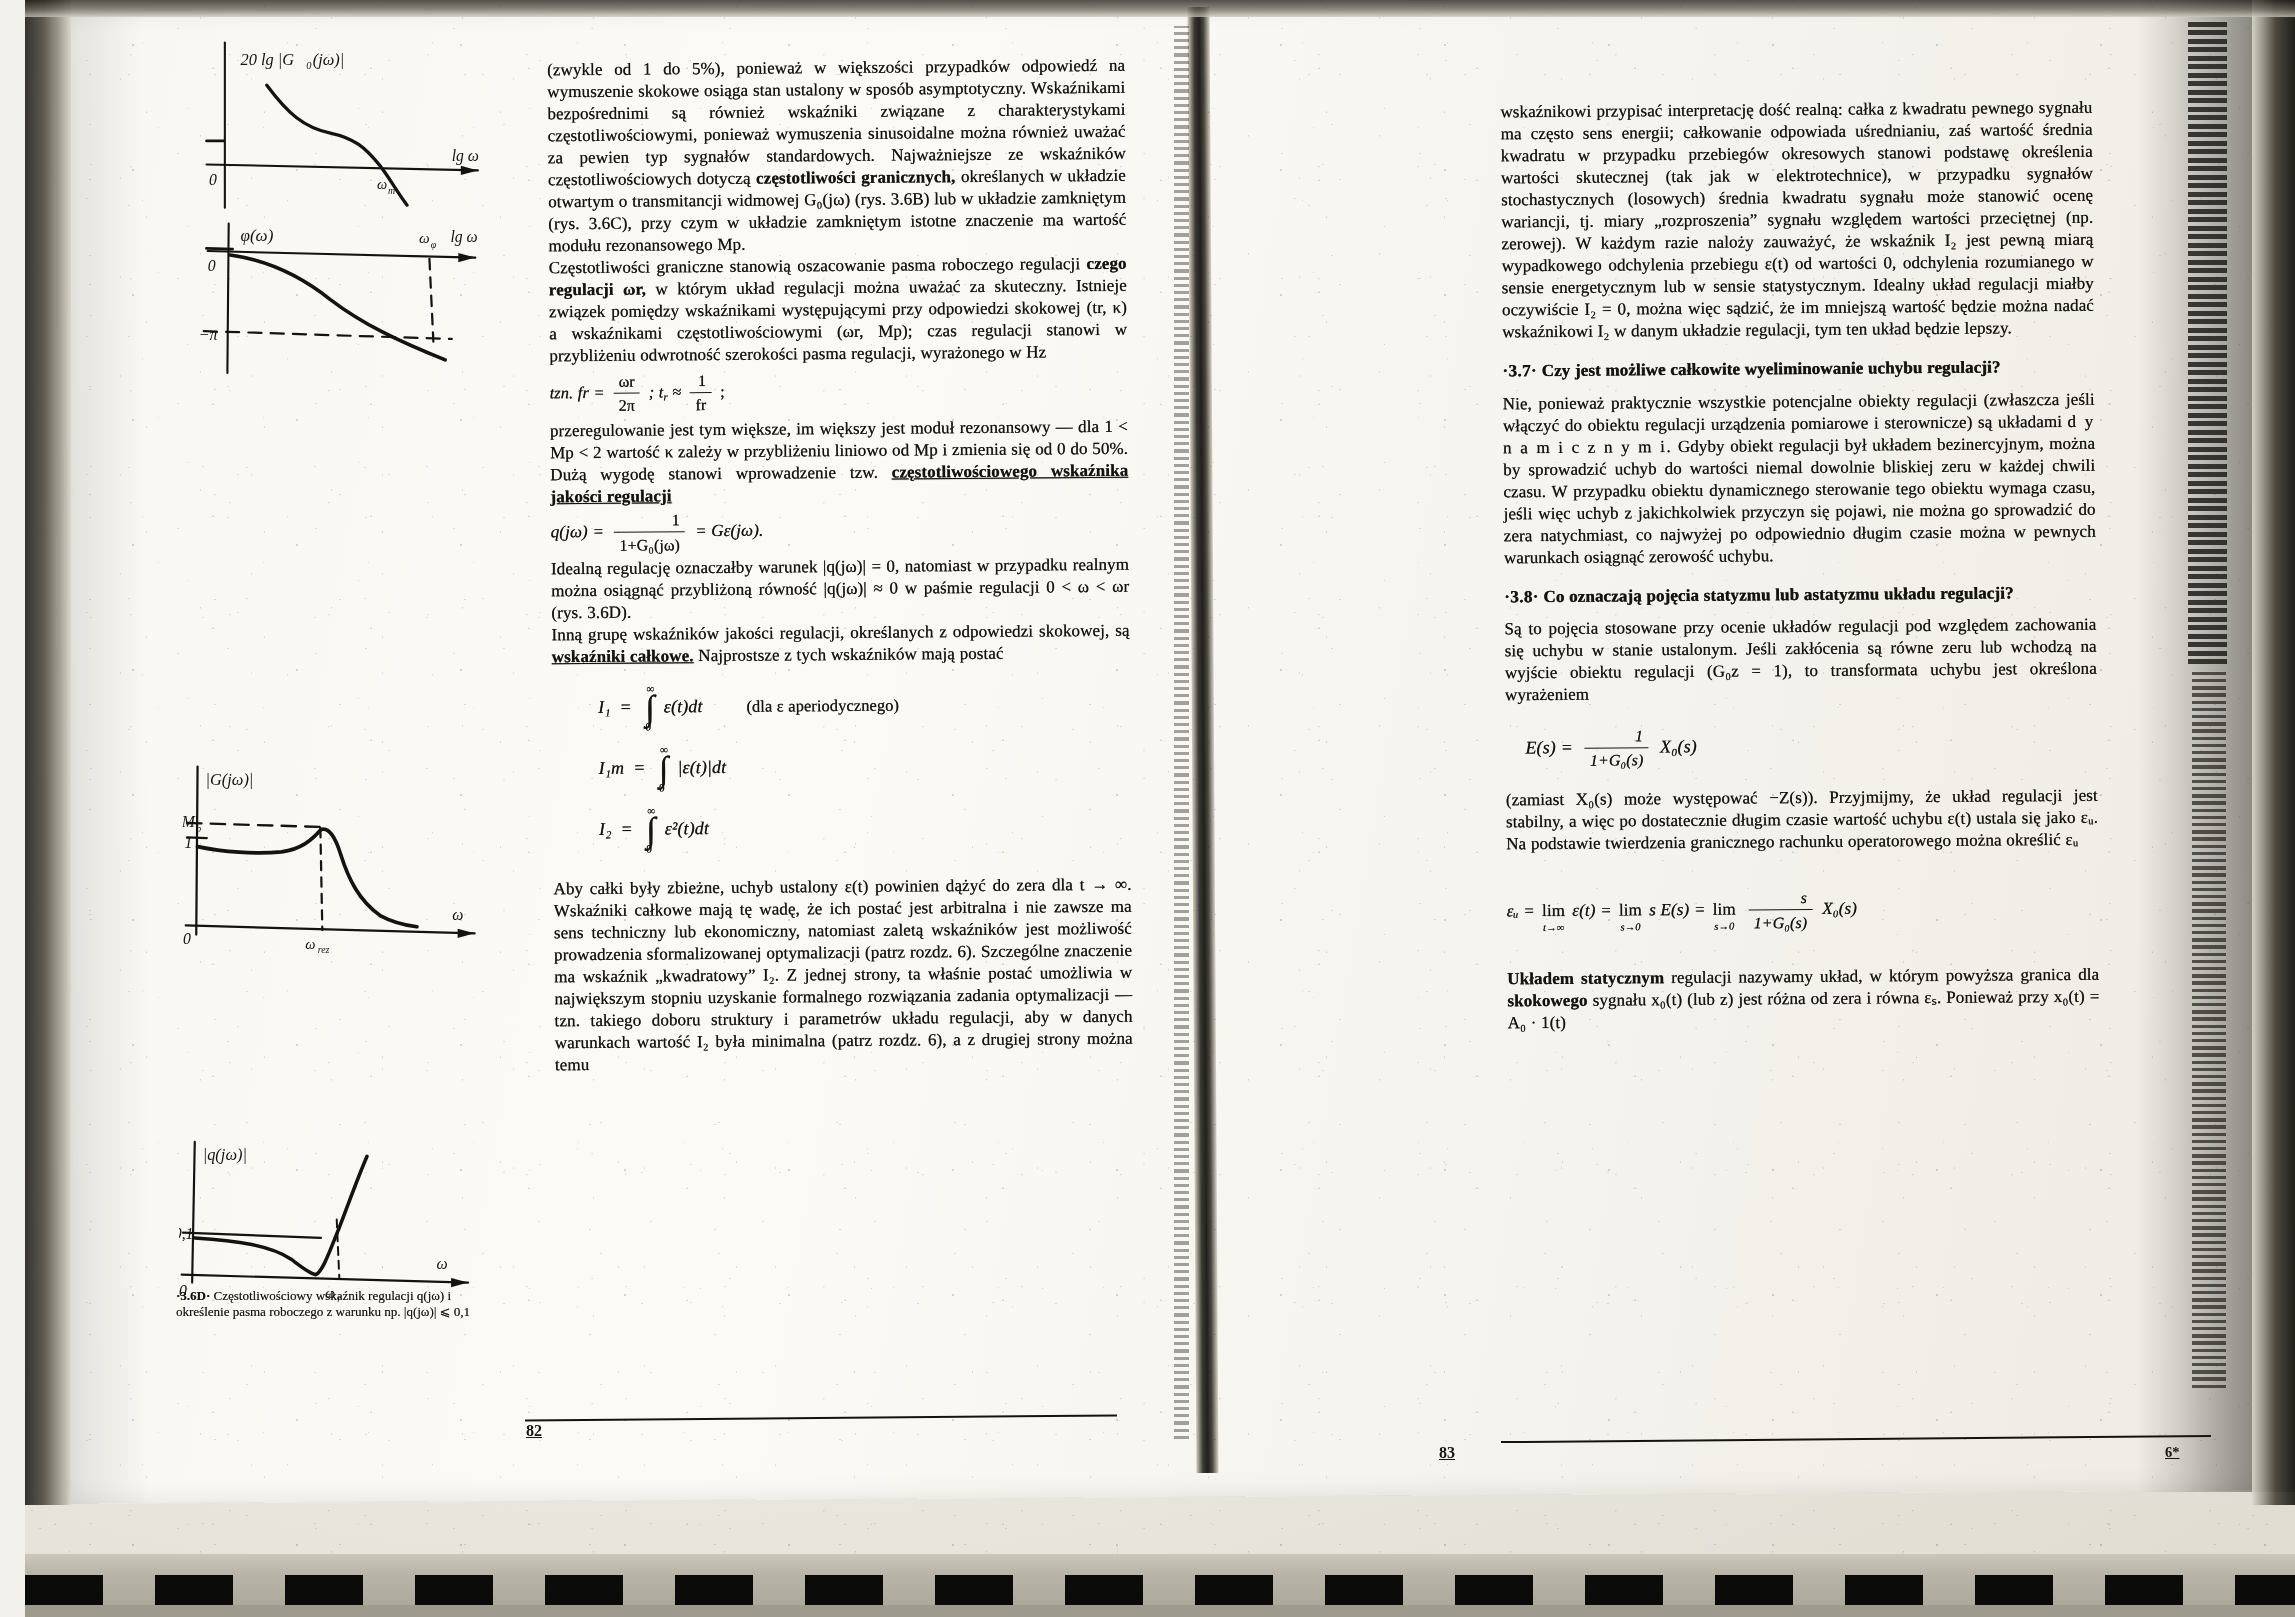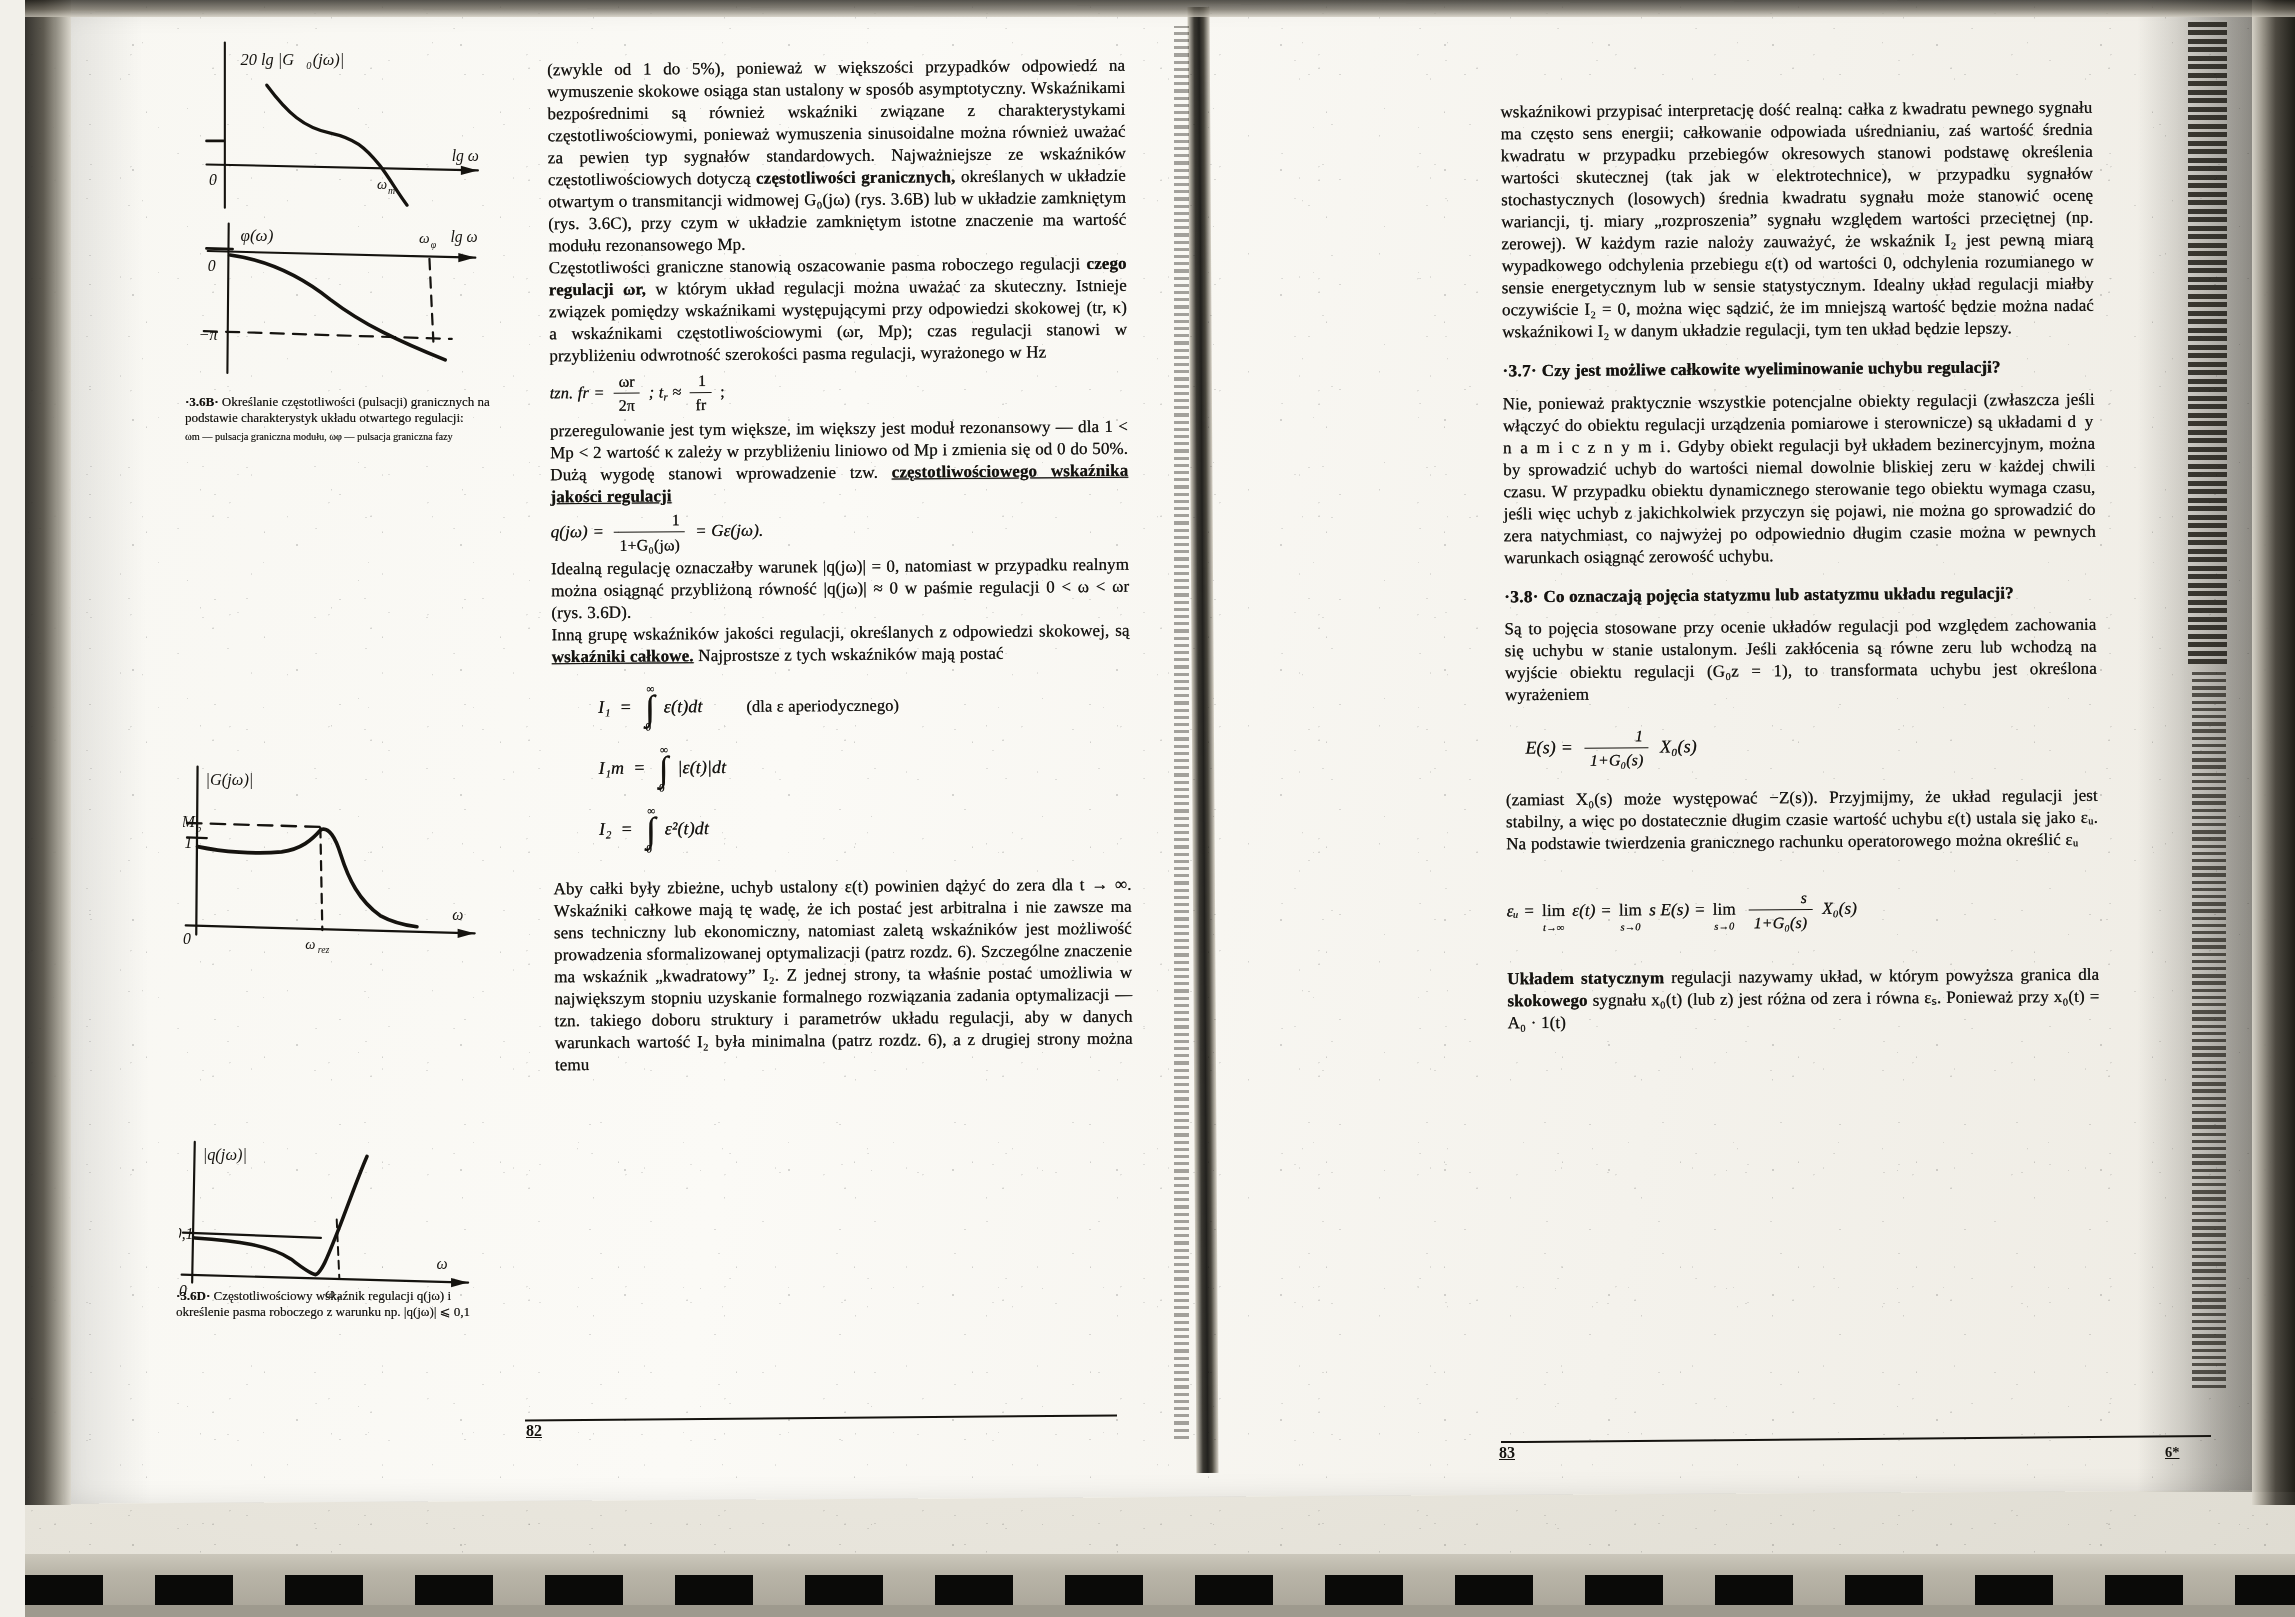--- a/index.html
+++ b/index.html
@@ -164,25 +164,20 @@
       </g>
       <text x="78" y="42" font-family="Liberation Serif, serif" font-style="italic" font-size="26" fill="#15130f">φ(ω)</text>
       <text x="28" y="88" font-family="Liberation Serif, serif" font-style="italic" font-size="24" fill="#15130f">0</text>
       <text x="14" y="194" font-family="Liberation Serif, serif" font-style="italic" font-size="25" fill="#15130f">−π</text>
       <text x="350" y="46" font-family="Liberation Serif, serif" font-style="italic" font-size="23" fill="#15130f">ω</text>
       <text x="368" y="53" font-family="Liberation Serif, serif" font-style="italic" font-size="15" fill="#15130f">φ</text>
       <text x="398" y="44" font-family="Liberation Serif, serif" font-style="italic" font-size="24" fill="#15130f">lg ω</text>
     </svg>
   </div>
 
-  <div class="figcap" style="position:absolute;left:160px;top:394px;width:316px;">
-    <span class="lead">·3.6B·</span>
-    <span>Określanie częstotliwości (pulsacji) granicznych na podstawie charakterystyk układu otwartego regulacji:</span>
-    <div class="fignote">ωm — pulsacja graniczna modułu, ωφ — pulsacja graniczna fazy</div>
-  </div>
 
   <div class="figbox" style="left:158px;top:756px;width:322px;height:197px;">
     <svg width="322" height="197" viewBox="0 0 490 300">
       <g stroke="#15130f" fill="none" stroke-width="3.4" stroke-linecap="round">
         <line x1="22" y1="16" x2="20" y2="272"></line>
         <line x1="4" y1="258" x2="444" y2="270"></line>
         <path d="M444 270 l-26 -7 l0 14 z" fill="#15130f" stroke="none"></path>
         <line x1="6" y1="102" x2="208" y2="108" stroke-width="3.6" stroke-dasharray="22 14"></line>
         <line x1="6" y1="124" x2="36" y2="125" stroke-width="3.6"></line>
         <path d="M22 138 C 60 146, 110 150, 150 146 C 180 142, 196 128, 210 112
@@ -360,21 +355,21 @@
       </span>
       <span>X₀(s)</span>
     </div>
 
     <p style="margin-top:32px;">
       <span class="b">Układem statycznym</span><span> regulacji nazywamy układ, w którym powyższa granica dla </span><span class="b">skokowego</span><span> sygnału x₀(t) (lub z) jest różna od zera i równa εₛ. Ponieważ przy x₀(t) = A₀ · 1(t)</span>
     </p>
   </div>
 
   <div class="rule" style="left:1476px;top:1438px;width:710px;height:2.4px;transform:rotate(-0.5deg);"></div>
-  <div class="page-num" style="left:1474px;top:1444px;">83</div>
+  <div class="page-num" style="left:1414px;top:1444px;">83</div>
   <div class="page-num" style="left:2140px;top:1444px;font-size:14.5px;">6*</div>
 
   <div class="blotch" style="left:2163px;top:20px;width:39px;height:644px;"></div>
   <div class="blotch2" style="left:2167px;top:671px;width:34px;height:717px;"></div>
   <div class="blotch2" style="left:1149px;top:26px;width:14.5px;height:1413px;opacity:.4;"></div>
 
   <div class="fade-right"></div>
   <div class="noise"></div>
 
   <div id="left-edge"></div>

